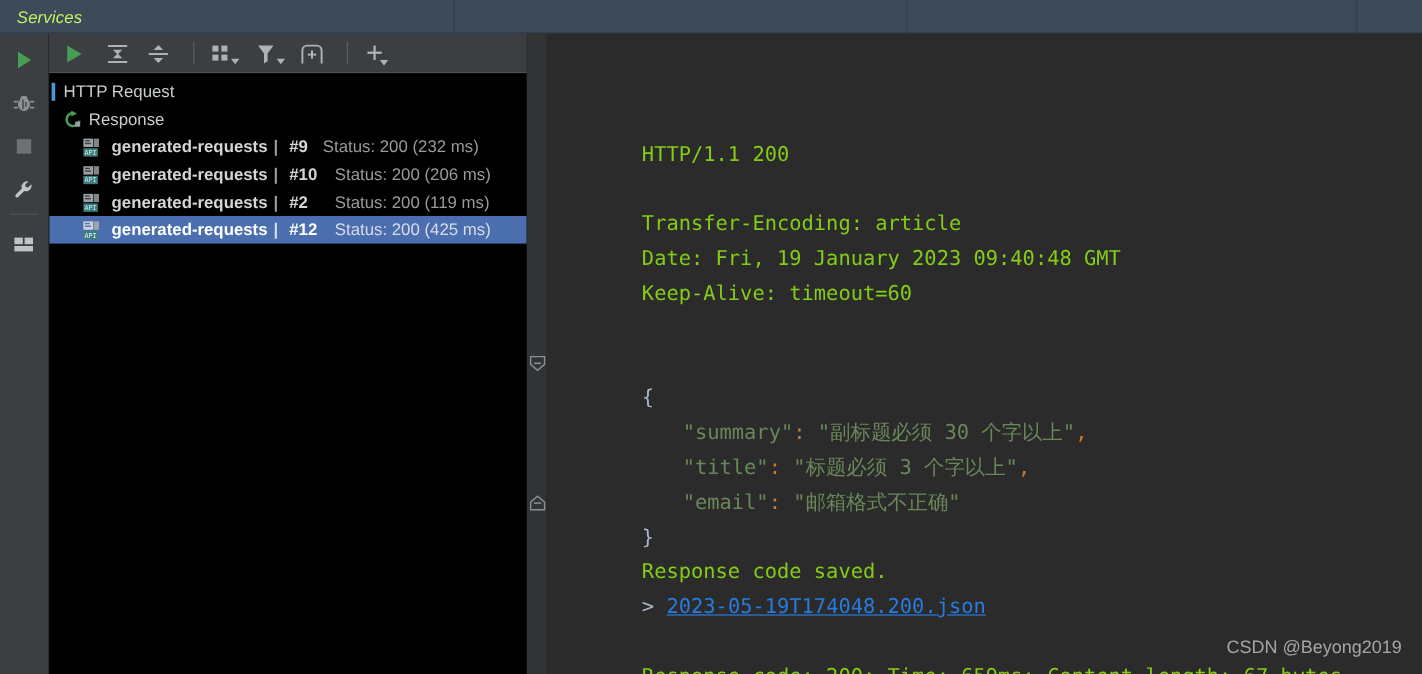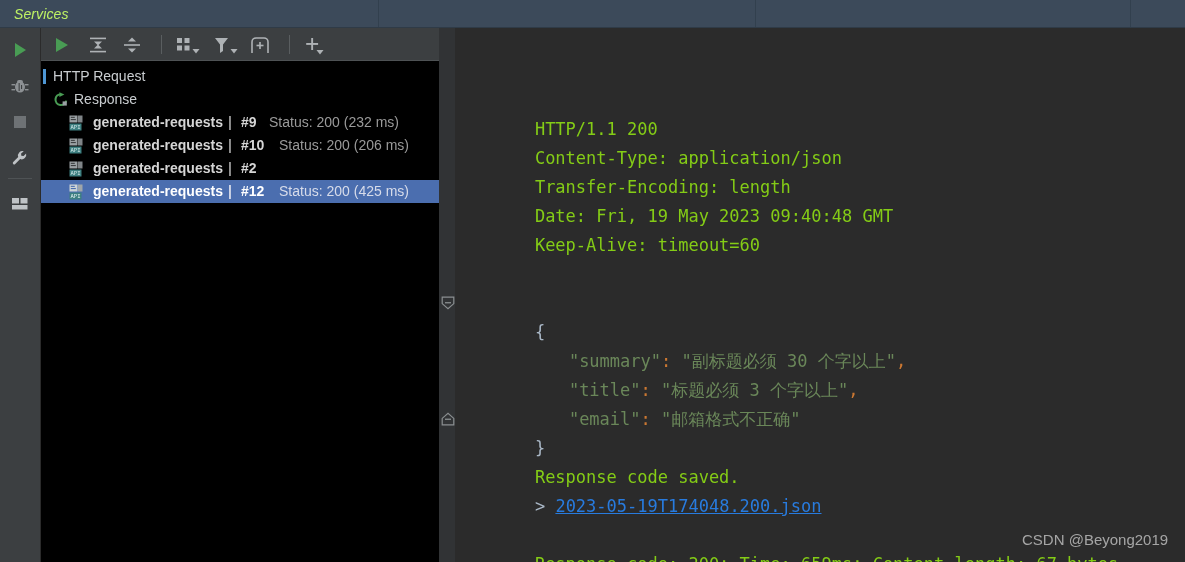--- a/index.html
+++ b/index.html
@@ -338,20 +338,21 @@
               <rect x="1.8" y="1.8" width="4" height="1.1"></rect>
               <rect x="1.8" y="4" width="5" height="1.1"></rect>
             </g>
           <rect x="0.5" y="8.5" width="12" height="7" fill="#3d7f80"></rect>
           <text x="6.5" y="14" font-family="DejaVu Sans Mono, monospace" font-size="5.6" fill="#cfe6e6" text-anchor="middle">API</text>
         </svg>
       </span>
       <span class="txt b" style="left:52px">generated-requests</span>
       <span class="txt pipe" style="left:187px">|</span>
       <span class="txt b" style="left:200px">#2</span>
+      <span class="txt dim" style="left:238px">Status: 200 (119 ms)</span>
     </div>
 
     <div class="trow selected" style="top:119px">
       <span class="rowicon" style="left:28px">
         <svg width="18" height="16" viewBox="0 0 18 16">
           <rect x="0.5" y="0.5" width="8" height="7" fill="#cdd3d6"></rect>
           <rect x="9" y="0.5" width="4.5" height="7" fill="#9fa6aa"></rect>
           <g fill="#4b6eaf">
               <rect x="1.8" y="1.8" width="4" height="1.1"></rect>
               <rect x="1.8" y="4" width="5" height="1.1"></rect>
@@ -370,28 +371,25 @@
   <div class="editor">
     <div class="gutter"></div>
 
     <div class="code">
 
 
       <div class="cline" style="top:58px">
         <span class="hdr">HTTP/1.1 200</span>
       </div>
 
-      <div class="cline" style="top:87px">
-        <span class="hdr">Content-Type: application/json</span>
-      </div>
       <div class="cline" style="top:116px">
-        <span class="hdr">Transfer-Encoding: length</span>
+        <span class="hdr">Transfer-Encoding: article</span>
       </div>
       <div class="cline" style="top:145px">
-        <span class="hdr">Date: Fri, 19 May 2023 09:40:48 GMT</span>
+        <span class="hdr">Date: Fri, 19 January 2023 09:40:48 GMT</span>
       </div>
       <div class="cline" style="top:174px">
         <span class="hdr">Keep-Alive: timeout=60</span>
       </div>
 
       
       <div class="cline" style="top:261px">
         <span class="brace">{</span>
       </div>
 

